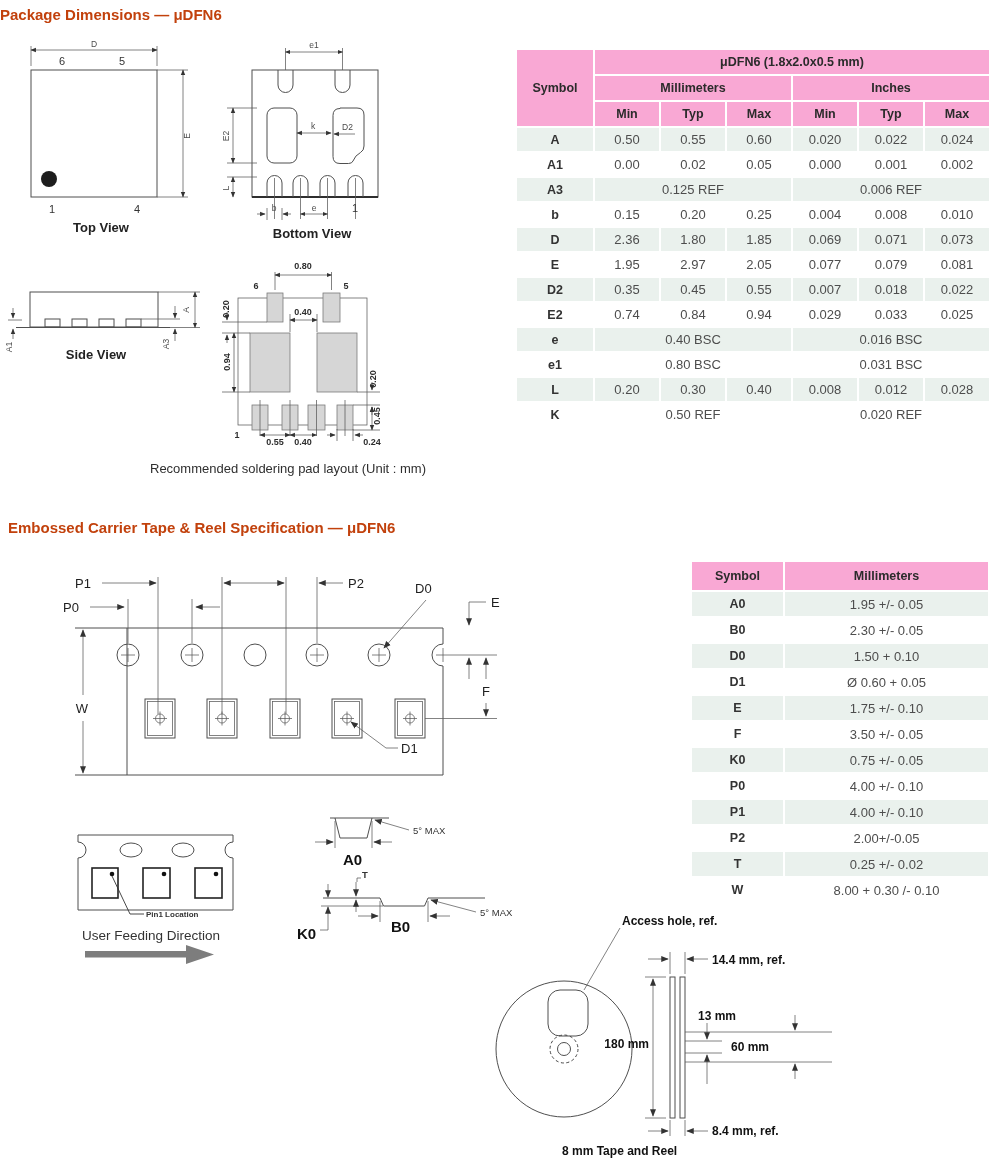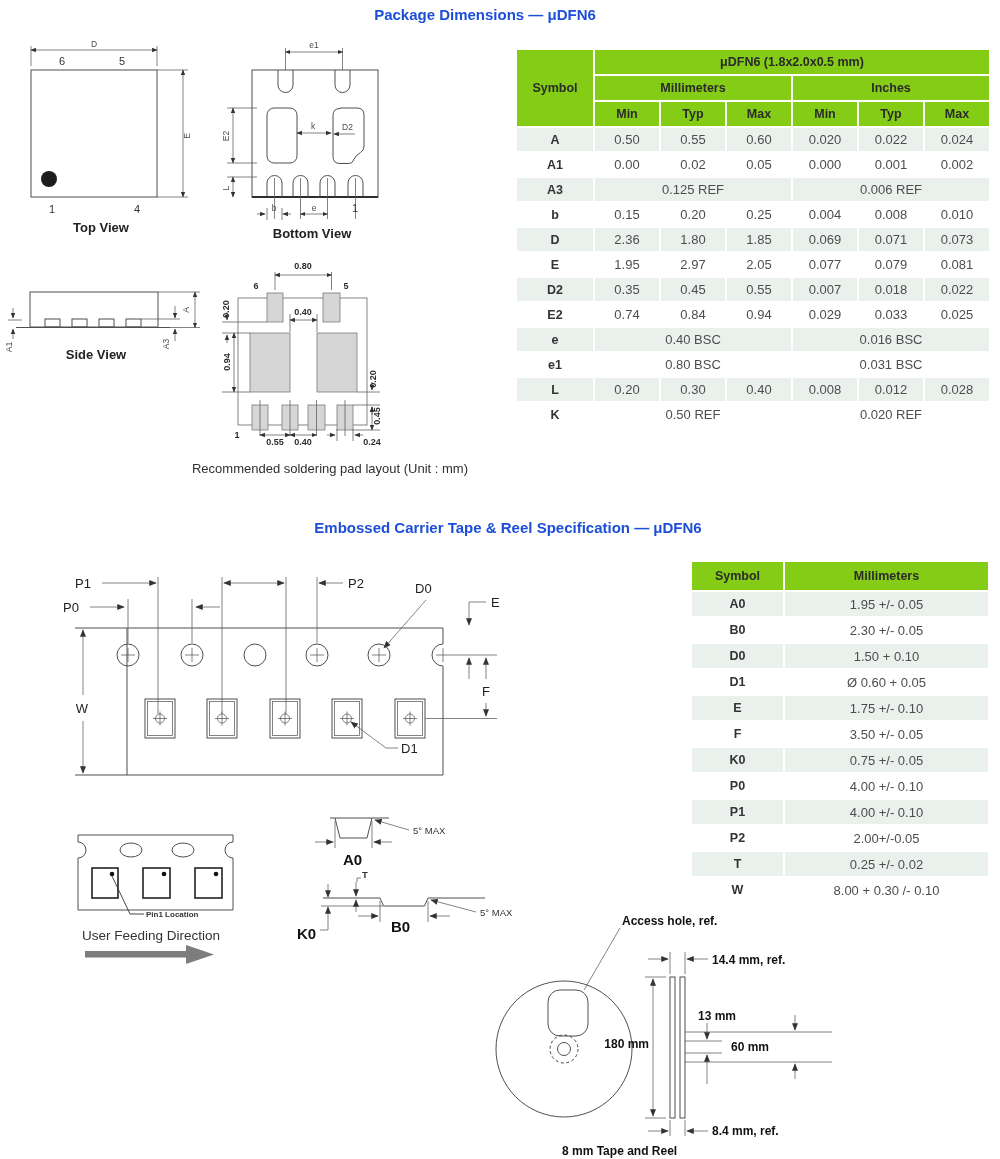--- a/index.html
+++ b/index.html
@@ -1,25 +1,25 @@
 <!DOCTYPE html>
 <html><head>
 <meta charset="utf-8">
 <style>
   html,body{margin:0;padding:0;background:#fff;}
   .page{position:relative;width:1000px;height:1159px;background:#ffffff;
         font-family:"Liberation Sans",sans-serif;overflow:hidden;}
-  .sec-title{position:absolute;left:0;width:970px;text-align:center;
-             font-size:15px;font-weight:bold;color:#1d4ed8;}
+  .sec-title{position:absolute;left:0;width:970px;text-align:left;
+             font-size:15px;font-weight:bold;color:#c2410c;}
   .sec-title.t2p{width:1000px;margin-left:8px;}
-  .caption-div{position:absolute;font-size:13px;color:#2f2f2f;text-align:center;}
+  .caption-div{position:absolute;font-size:13px;color:#2f2f2f;}
 
   table{border-collapse:collapse;position:absolute;table-layout:fixed;}
   th,td{border:2px solid #ffffff;text-align:center;padding:0;vertical-align:middle;}
-  thead th{background:#84cc16;color:#2b2b2b;font-weight:bold;font-size:12.5px;}
+  thead th{background:#f9a8d4;color:#2b2b2b;font-weight:bold;font-size:12.5px;}
   tbody tr:nth-child(odd){background:#eaf1ed;}
   tbody tr:nth-child(even){background:#ffffff;}
   tbody td{font-size:13px;color:#4d4d4d;}
   tbody th.sym{font-size:12.5px;color:#333;}
   .t1{left:515px;top:48px;width:476px;}
   .t1 thead tr{height:26px;}
   .t1 tbody tr{height:25px;}
   .t2{left:690px;top:560px;width:300px;}
   .t2 thead tr{height:30px;}
   .t2 tbody tr{height:26px;}

